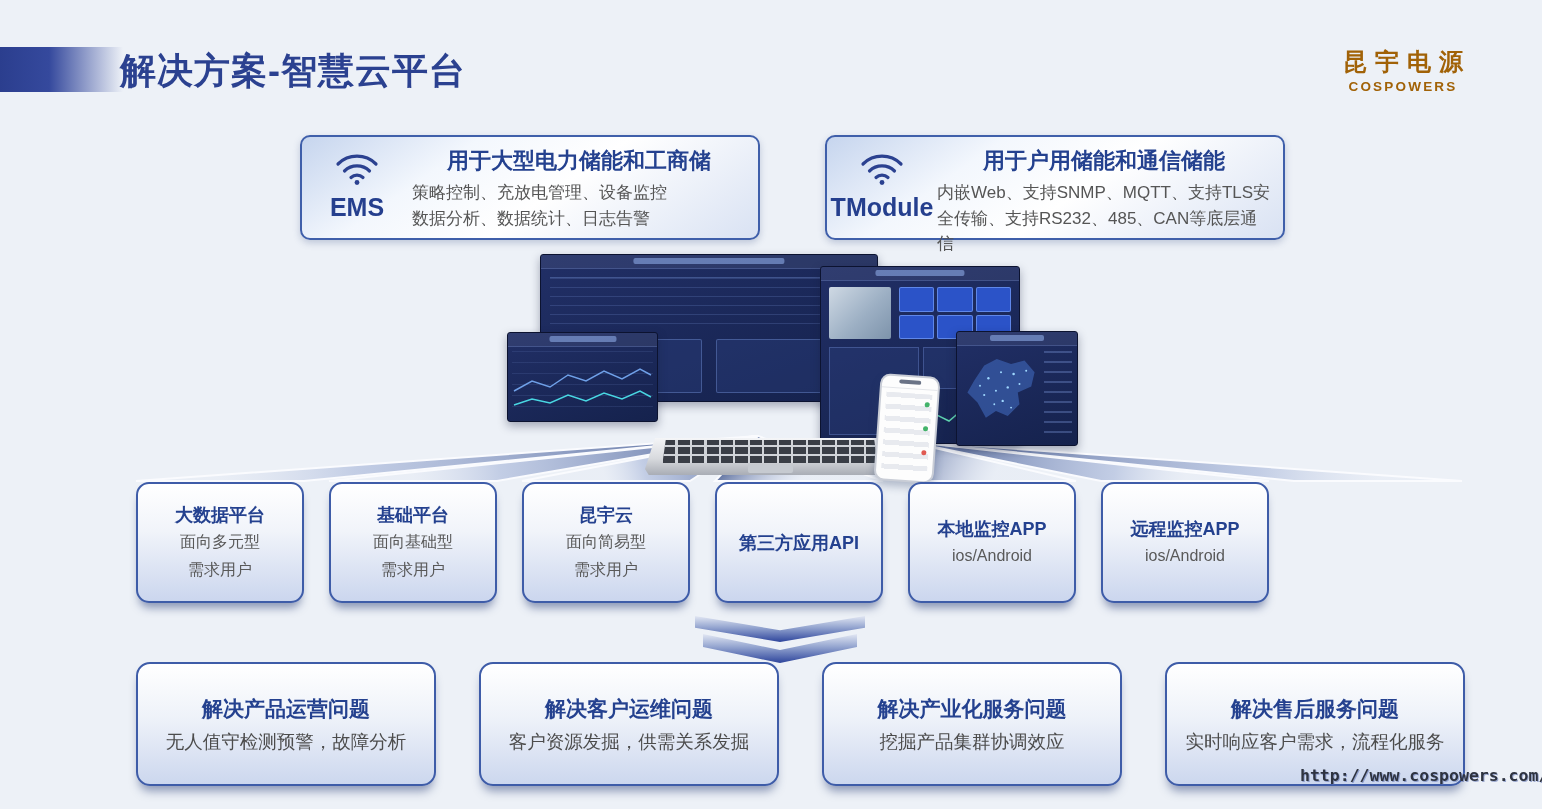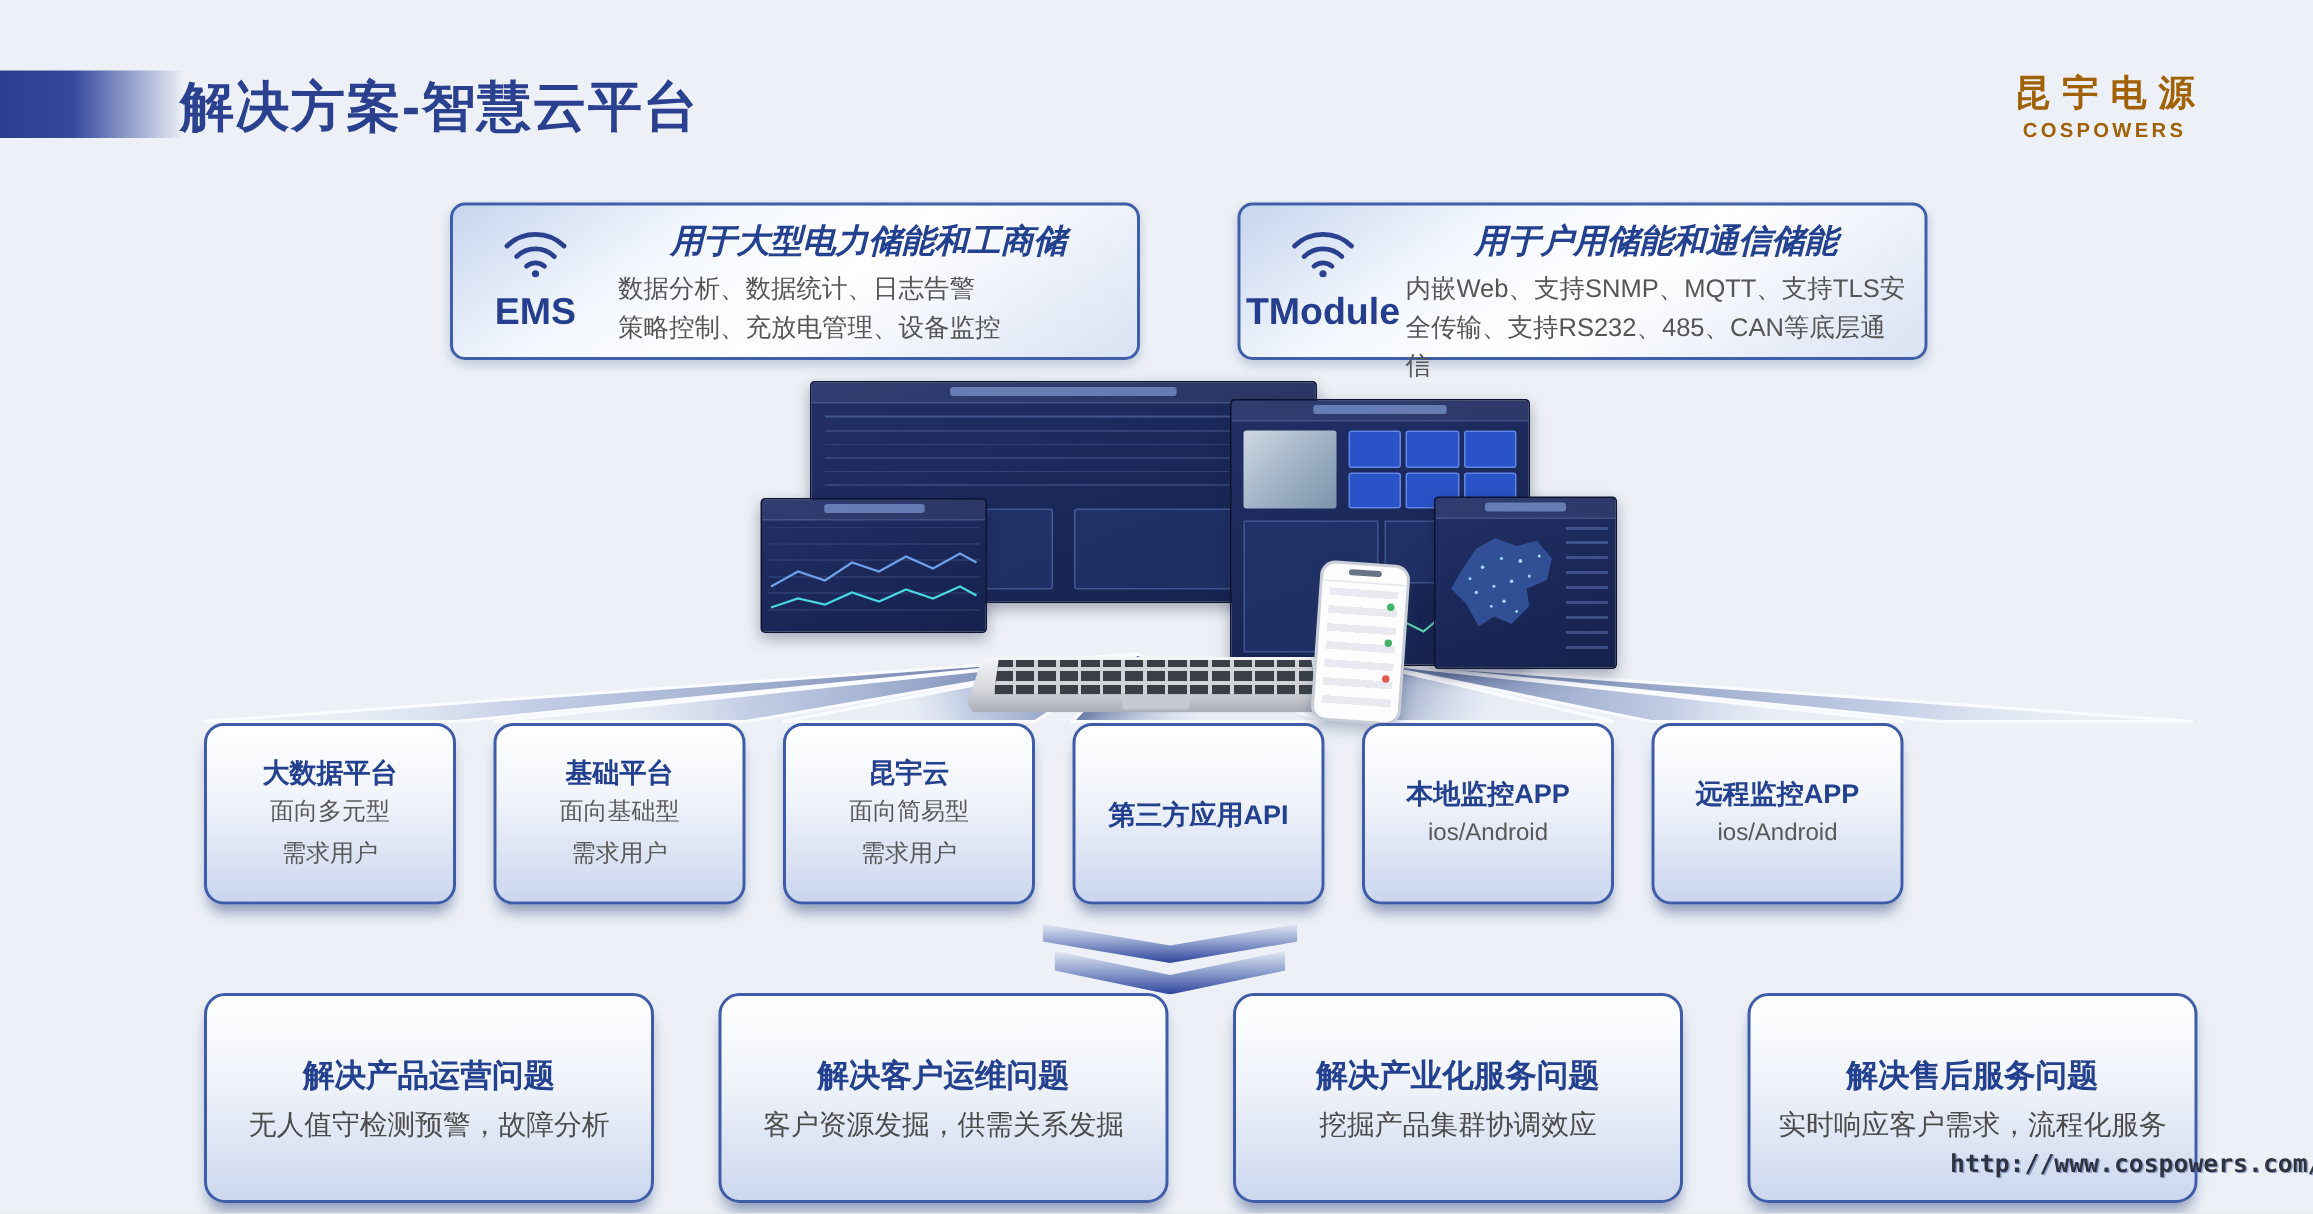--- a/index.html
+++ b/index.html
@@ -17,21 +17,21 @@
 
   
   .feature-card{position:absolute;top:135px;height:105px;width:460px;box-sizing:border-box;
     border:2px solid #3f5faa;border-radius:10px;display:flex;
     background:linear-gradient(145deg,#c6d5ee 0%,#f3f7fd 30%,#ffffff 55%,#d9e2f3 100%);
     box-shadow:0 3px 7px rgba(70,90,140,.28);}
   #ems{left:300px}#tmodule{left:825px}
   .fc-left{width:110px;display:flex;flex-direction:column;align-items:center;justify-content:center;gap:3px;}
   .fc-label{font-size:25px;font-weight:800;color:#253f8e;}
   .fc-right{flex:1;padding:9px 12px 6px 0;display:flex;flex-direction:column;}
-  .fc-title{font-size:22px;font-weight:800;color:#24418f;text-align:center;margin-bottom:4px;white-space:nowrap;font-style:italic;}
+  .fc-title{font-size:22px;font-weight:800;color:#24418f;text-align:center;margin-bottom:4px;white-space:nowrap;}
   .fc-line{font-size:17px;color:#555;line-height:1.5;}
 
   
   .dash{position:absolute;background:linear-gradient(160deg,#212f66,#15224d);
     border:1px solid #0c1330;border-radius:3px;box-shadow:0 4px 10px rgba(20,30,60,.35);overflow:hidden;z-index:3;}
   .dash-head{height:13px;background:rgba(255,255,255,.07);border-bottom:1px solid rgba(130,160,230,.25);position:relative;}
   .dash-head::after{content:"";position:absolute;left:50%;top:3px;transform:translateX(-50%);
     width:45%;height:6px;background:rgba(150,180,240,.55);border-radius:2px;}
   #panelA{left:540px;top:254px;width:336px;height:146px;}
   #panelA .rows{position:absolute;left:9px;right:9px;top:22px;height:52px;
@@ -109,21 +109,21 @@
   .mid-line:empty{display:none;}
 
   
   .chev{position:absolute;clip-path:polygon(0 0,50% 55%,100% 0,100% 45%,50% 100%,0 45%);
     background:linear-gradient(180deg,#e2e7f3 0%,#93a4cf 45%,#2e459c 100%);z-index:2;}
   #chev1{left:695px;top:616px;width:170px;height:26px;}
   #chev2{left:703px;top:634px;width:154px;height:29px;}
 
   
   .bottom-row{position:absolute;left:136px;top:662px;display:flex;gap:43px;z-index:7;}
-  .bottom-card{box-sizing:border-box;width:300px;height:140px;border:2px solid #3e5ca8;border-radius:14px;
+  .bottom-card{box-sizing:border-box;width:300px;height:124px;border:2px solid #3e5ca8;border-radius:14px;
     background:linear-gradient(180deg,#ffffff 0%,#eef2f9 45%,#ccd7ee 100%);
     box-shadow:0 8px 10px -3px rgba(43,63,120,.5);
     display:flex;flex-direction:column;align-items:center;justify-content:center;gap:6px;text-align:center;}
   .bc-title{font-size:21px;font-weight:800;color:#24418f;white-space:nowrap;}
   .bc-sub{font-size:18.5px;color:#4c4c4c;white-space:nowrap;}
 
   .watermark{position:absolute;left:1300px;top:766px;z-index:9;
     font-family:"DejaVu Sans Mono",monospace;font-weight:700;font-size:16.5px;color:#2e3340;
     text-shadow:1px 1px 0 rgba(90,110,175,.55);white-space:nowrap;}
 </style>
@@ -146,22 +146,22 @@
           <path d="M3 11 A 27 27 0 0 1 41 11"></path>
           <path d="M9.5 18 A 18 18 0 0 1 34.5 18"></path>
           <path d="M16 24.5 A 9 9 0 0 1 28 24.5"></path>
           <circle cx="22" cy="29.5" r="2.4" fill="#2b4190" stroke="none"></circle>
         </svg>
       </span>
       <span class="fc-label">EMS</span>
     </div>
     <div class="fc-right">
       <div class="fc-title">用于大型电力储能和工商储</div>
+      <div class="fc-line">策略控制、充放电管理、设备监控</div>
       <div class="fc-line">数据分析、数据统计、日志告警</div>
-      <div class="fc-line">策略控制、充放电管理、设备监控</div>
     </div>
   </div>
 
   <div class="feature-card" id="tmodule">
     <div class="fc-left">
       <span>
         <svg width="44" height="33" viewBox="0 0 44 33" fill="none" stroke="#2b4190" stroke-width="3.2" stroke-linecap="round">
           <path d="M3 11 A 27 27 0 0 1 41 11"></path>
           <path d="M9.5 18 A 18 18 0 0 1 34.5 18"></path>
           <path d="M16 24.5 A 9 9 0 0 1 28 24.5"></path>

